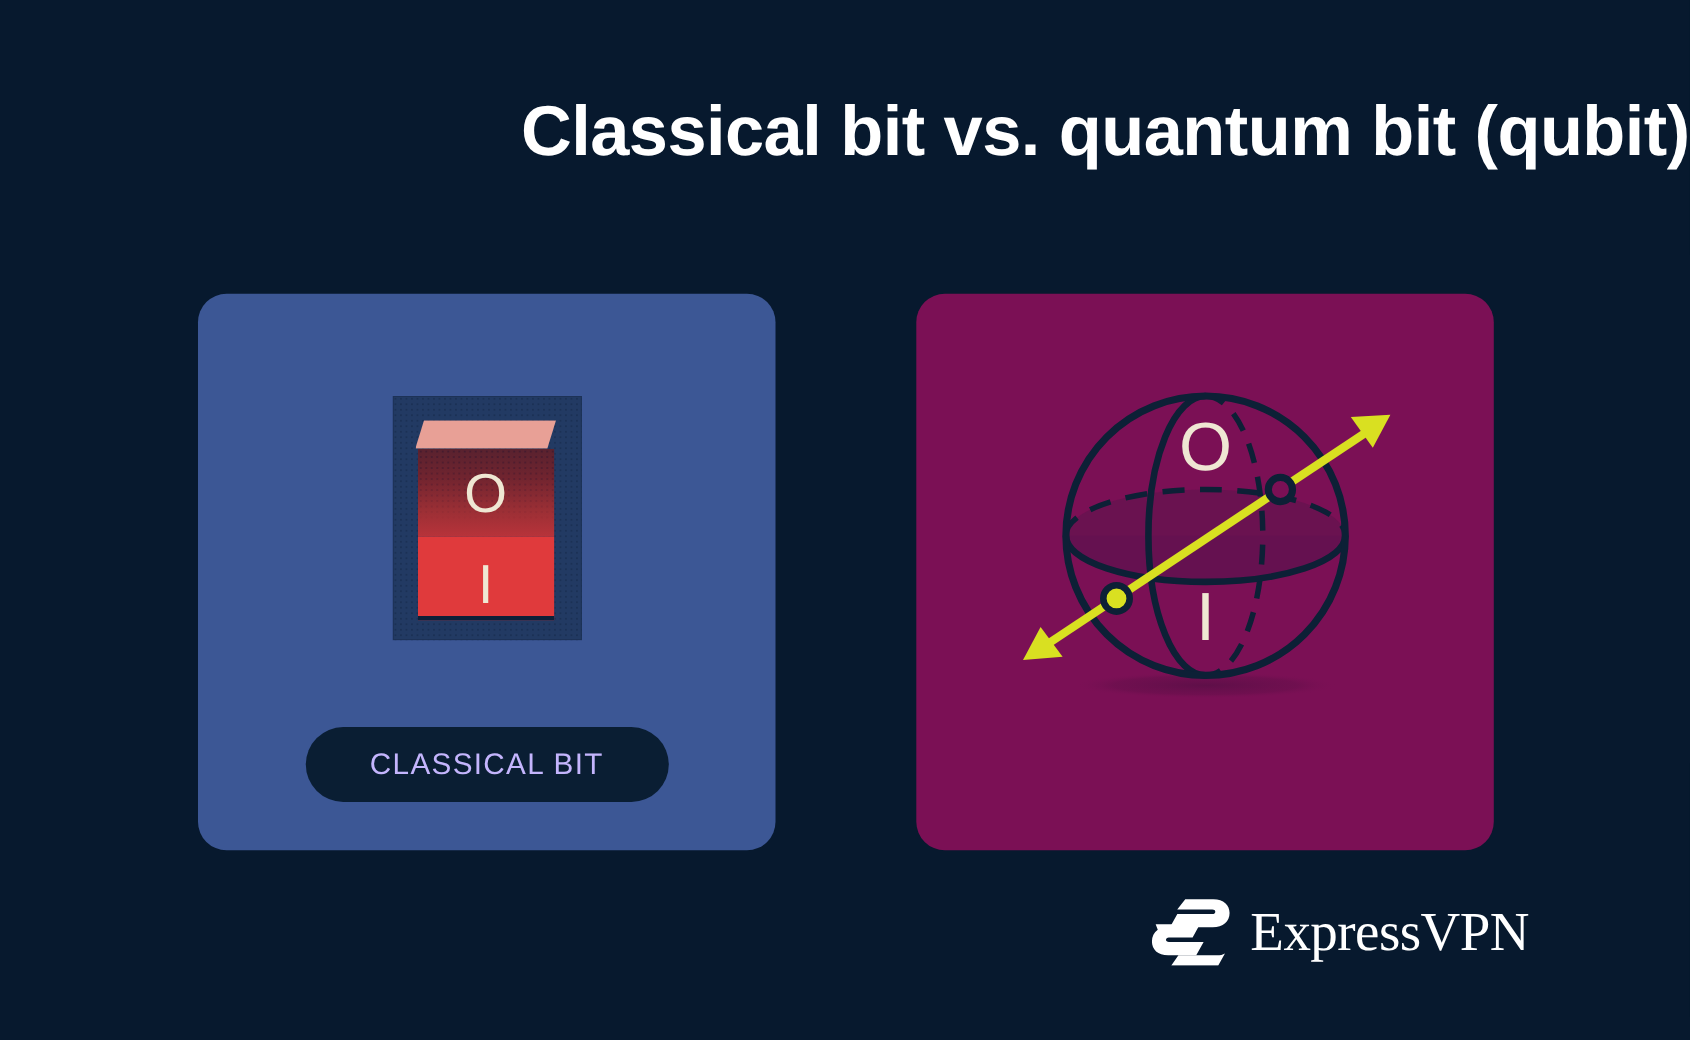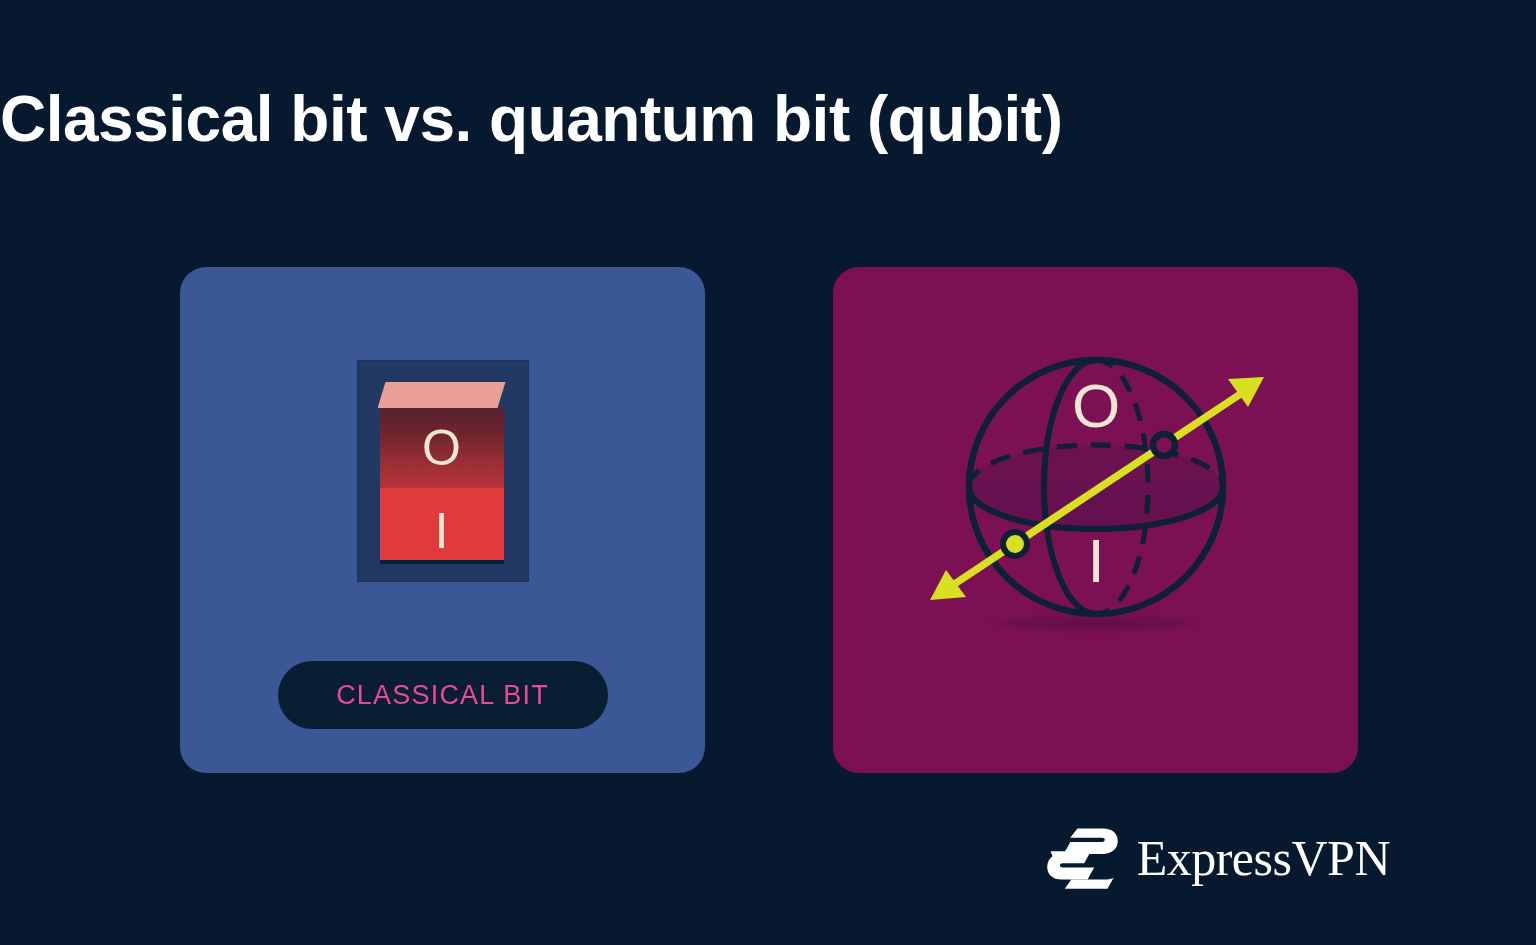--- a/index.html
+++ b/index.html
@@ -18,21 +18,21 @@
     background: #07192e;
     overflow: hidden;
   }
 
   
   .title {
     position: absolute;
     left: 0;
     top: 86px;
     width: 1536px;
-    text-align: left;
+    text-align: right;
     color: #ffffff;
     font-family: "Liberation Sans", sans-serif;
     font-weight: bold;
     font-size: 64px;
     letter-spacing: -0.5px;
     line-height: 1.05;
     white-space: nowrap;
   }
 
   
@@ -52,21 +52,21 @@
     background: #7b1055;
   }
 
   
   .pill {
     position: absolute;
     bottom: 44px;
     left: 50%;
     transform: translateX(-50%);
     background: #0a1e33;
-    color: #ec4899;
+    color: #c4b5fd;
     border-radius: 34px;
     height: 68px;
     min-width: 330px;
     display: flex;
     align-items: center;
     justify-content: center;
     font-size: 27px;
     letter-spacing: 1.2px;
     font-weight: normal;
     box-sizing: border-box;
@@ -184,21 +184,21 @@
     transform: translateX(-50%);
     width: 400px;
     height: 320px;
   }
   .sphere-wrap svg { display: block; }
 
   
   .logo {
     position: absolute;
     right: 146px;
-    bottom: 56px;
+    bottom: 67px;
     display: flex;
     align-items: center;
     gap: 18px;
   }
   .logo-mark { display: block; }
   .logo-word {
     color: #ffffff;
     font-family: "Liberation Serif", serif;
     font-size: 50px;
     letter-spacing: -0.5px;

